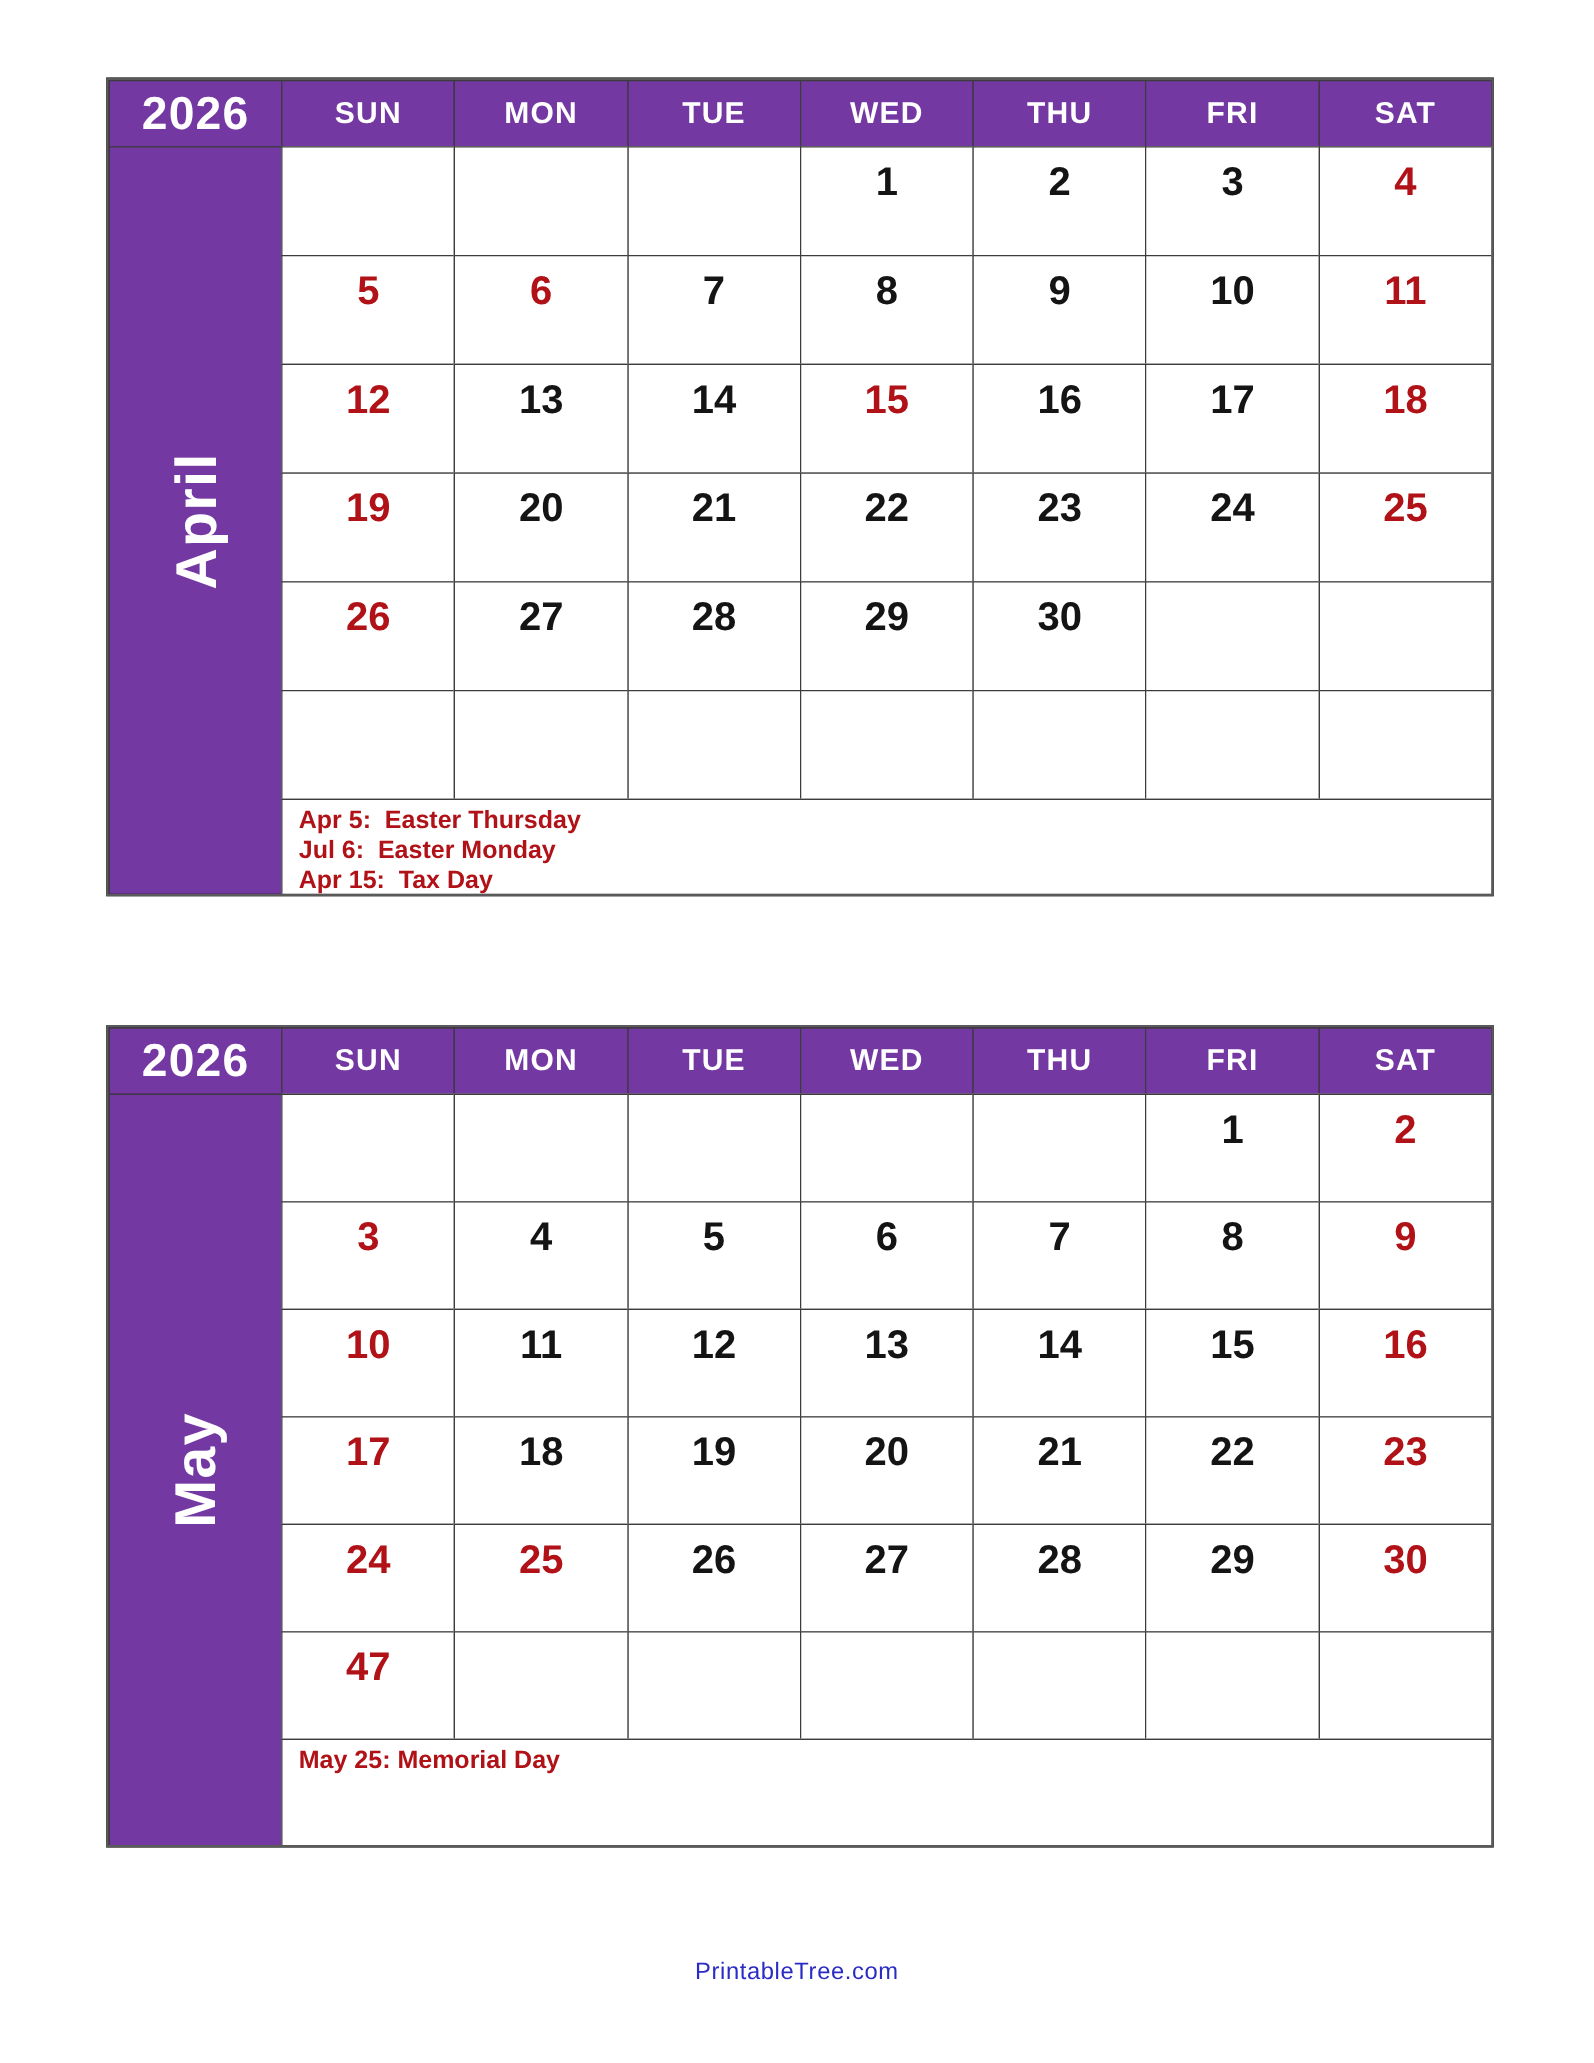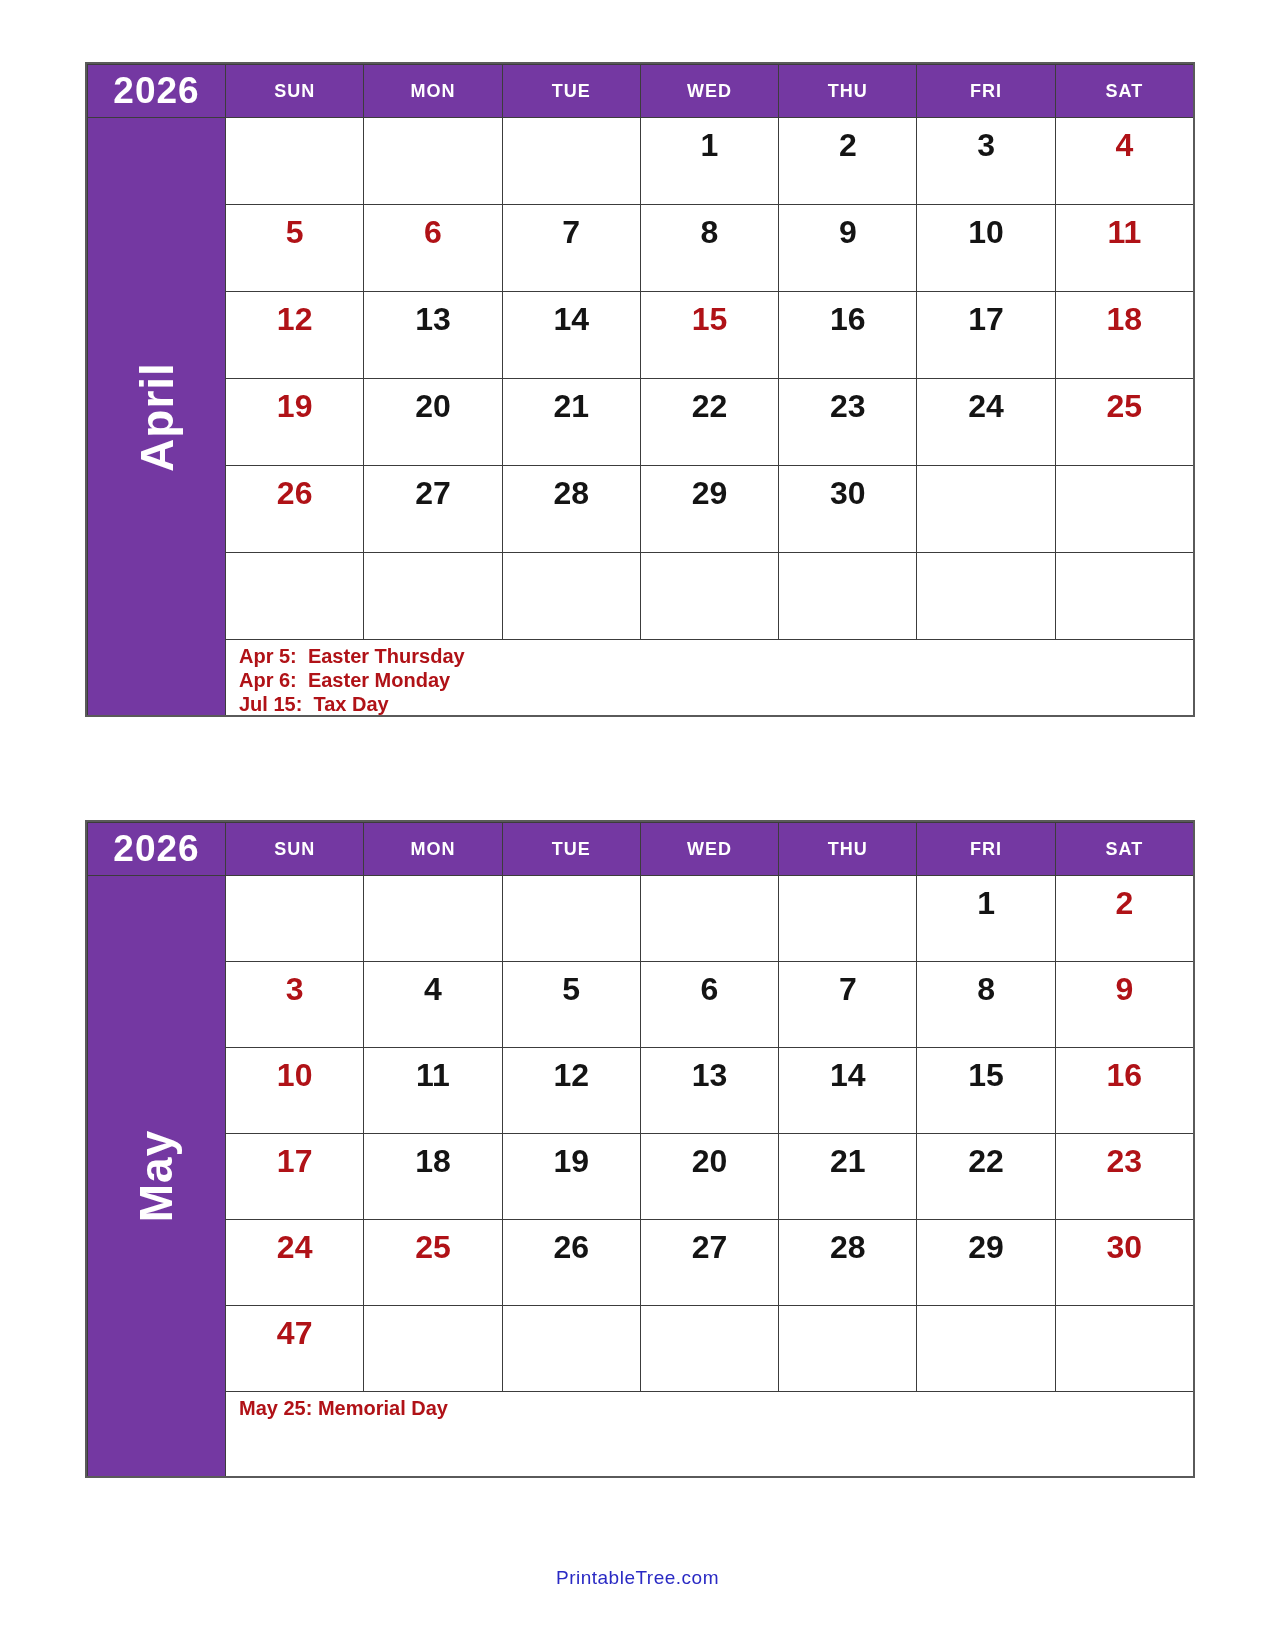--- a/index.html
+++ b/index.html
@@ -44,21 +44,21 @@
     display: flex;
     align-items: center;
     justify-content: center;
     font-weight: bold;
   }
   .year {
     font-size: 37px;
     letter-spacing: 1px;
   }
   .dayhdr {
-    font-size: 18px;
+    font-size: 24px;
     letter-spacing: 1px;
     transform-origin: center;
   }
   .sidebar {
     grid-column: 1;
     grid-row: 2 / span 7;
     background: var(--header-purple);
     display: flex;
     align-items: center;
     justify-content: center;
@@ -166,22 +166,22 @@
     <div class="cell daycell"></div>
     <div class="cell daycell"></div>
     <div class="cell daycell"></div>
     <div class="cell daycell"></div>
     <div class="cell daycell"></div>
     <div class="cell daycell"></div>
     <div class="cell daycell"></div>
     <div class="cell daycell"></div>
     <div class="cell holiday">
       <div class="holiday-line">Apr 5:  Easter Thursday</div>
-      <div class="holiday-line">Apr 6:  Easter Monday</div>
-      <div class="holiday-line">Jul 15:  Tax Day</div>
+      <div class="holiday-line">Jul 6:  Easter Monday</div>
+      <div class="holiday-line">Apr 15:  Tax Day</div>
     </div>
 </section>
 
 <section class="cal cal-may">
   <div class="cell hdr year">2026</div>
   <div class="cell hdr dayhdr">SUN</div>
   <div class="cell hdr dayhdr">MON</div>
   <div class="cell hdr dayhdr">TUE</div>
   <div class="cell hdr dayhdr">WED</div>
   <div class="cell hdr dayhdr">THU</div>

